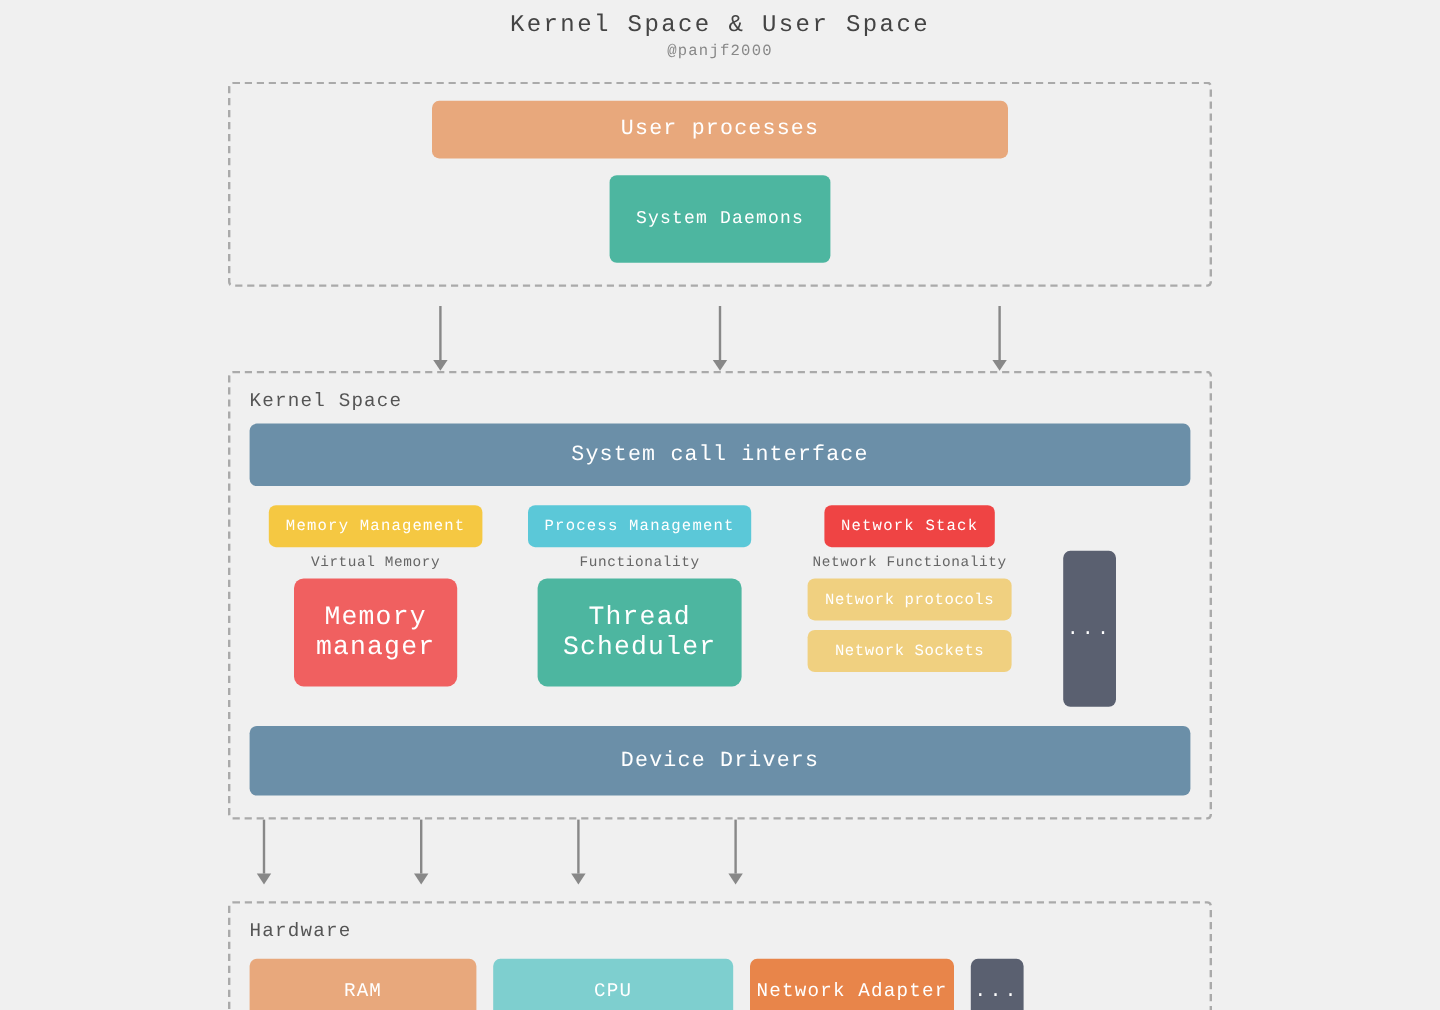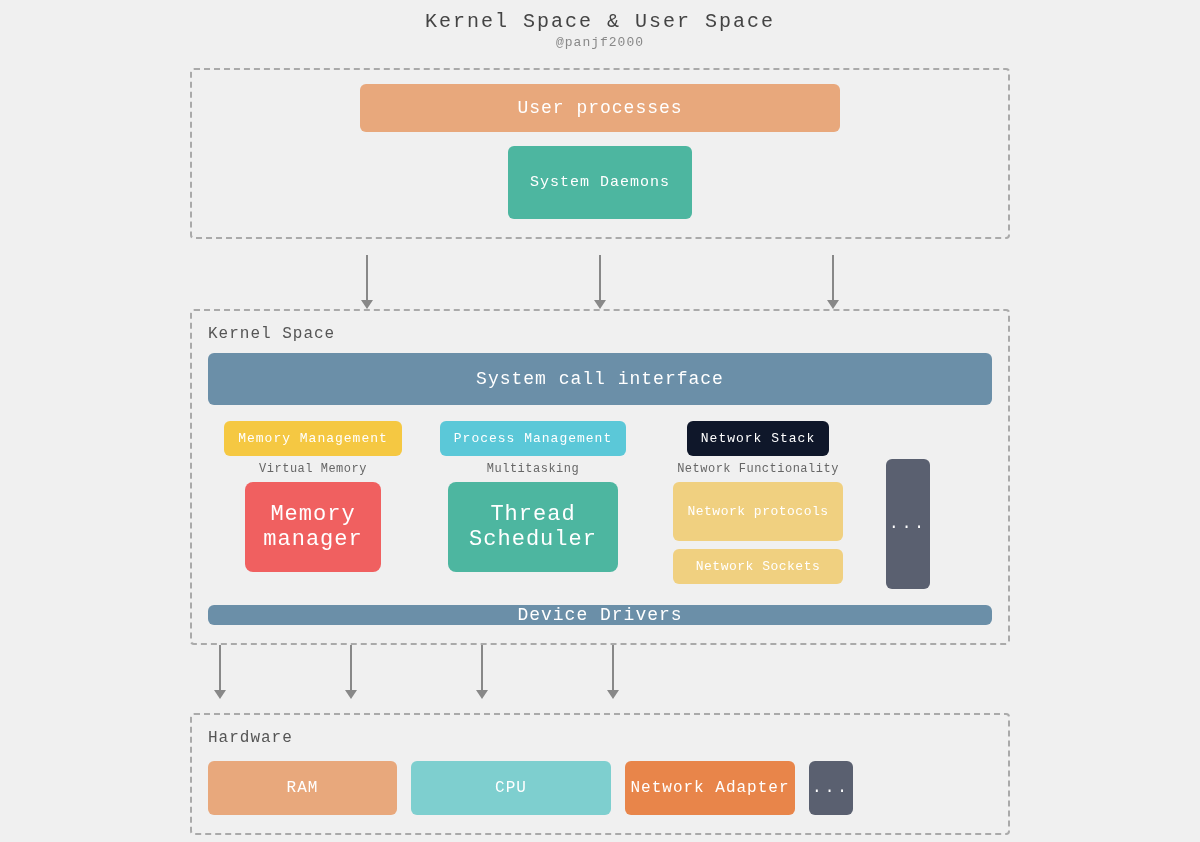--- a/index.html
+++ b/index.html
@@ -196,35 +196,35 @@
     
     .col-network {
       display: flex;
       flex-direction: column;
       align-items: center;
       width: 220px;
       margin-left: 10px;
     }
 
     .box-network-stack {
-      background: #0f172a;
+      background: #ef4444;
       color: white;
       border-radius: 6px;
       padding: 10px 14px;
       font-size: 13px;
       letter-spacing: 1px;
       text-align: center;
       margin-bottom: 6px;
     }
 
     .box-network-protocols {
       background: #f0d080;
       color: white;
       border-radius: 6px;
-      padding: 22px 14px;
+      padding: 10px 14px;
       font-size: 13px;
       letter-spacing: 0.5px;
       text-align: center;
       width: 170px;
       margin-bottom: 8px;
     }
 
     .box-network-sockets {
       background: #f0d080;
       color: white;
@@ -258,21 +258,21 @@
       font-size: 16px;
       letter-spacing: 3px;
       margin-top: 38px;
     }
 
     
     .device-drivers-bar {
       background: #6b8fa8;
       color: white;
       border-radius: 6px;
-      padding: 0 0;
+      padding: 19px 0;
       text-align: center;
       font-size: 18px;
       letter-spacing: 1px;
       margin-bottom: 0;
     }
 
     
     .hardware-space {
       margin-top: 14px;
     }
@@ -417,21 +417,21 @@
       <div class="kernel-mid-row">
 
         <div class="col-memory">
           <div class="box-memory-mgmt">Memory Management</div>
           <div class="sub-label">Virtual Memory</div>
           <div class="box-memory-manager">Memory<br>manager</div>
         </div>
 
         <div class="col-process">
           <div class="box-process-mgmt">Process Management</div>
-          <div class="sub-label">Multitasking</div>
+          <div class="sub-label">Functionality</div>
           <div class="box-thread-scheduler">Thread<br>Scheduler</div>
         </div>
 
         <div class="col-network">
           <div class="box-network-stack">Network Stack</div>
           <div class="sub-label">Network Functionality</div>
           <div class="box-network-protocols">Network protocols</div>
           <div class="box-network-sockets">Network Sockets</div>
         </div>
 

